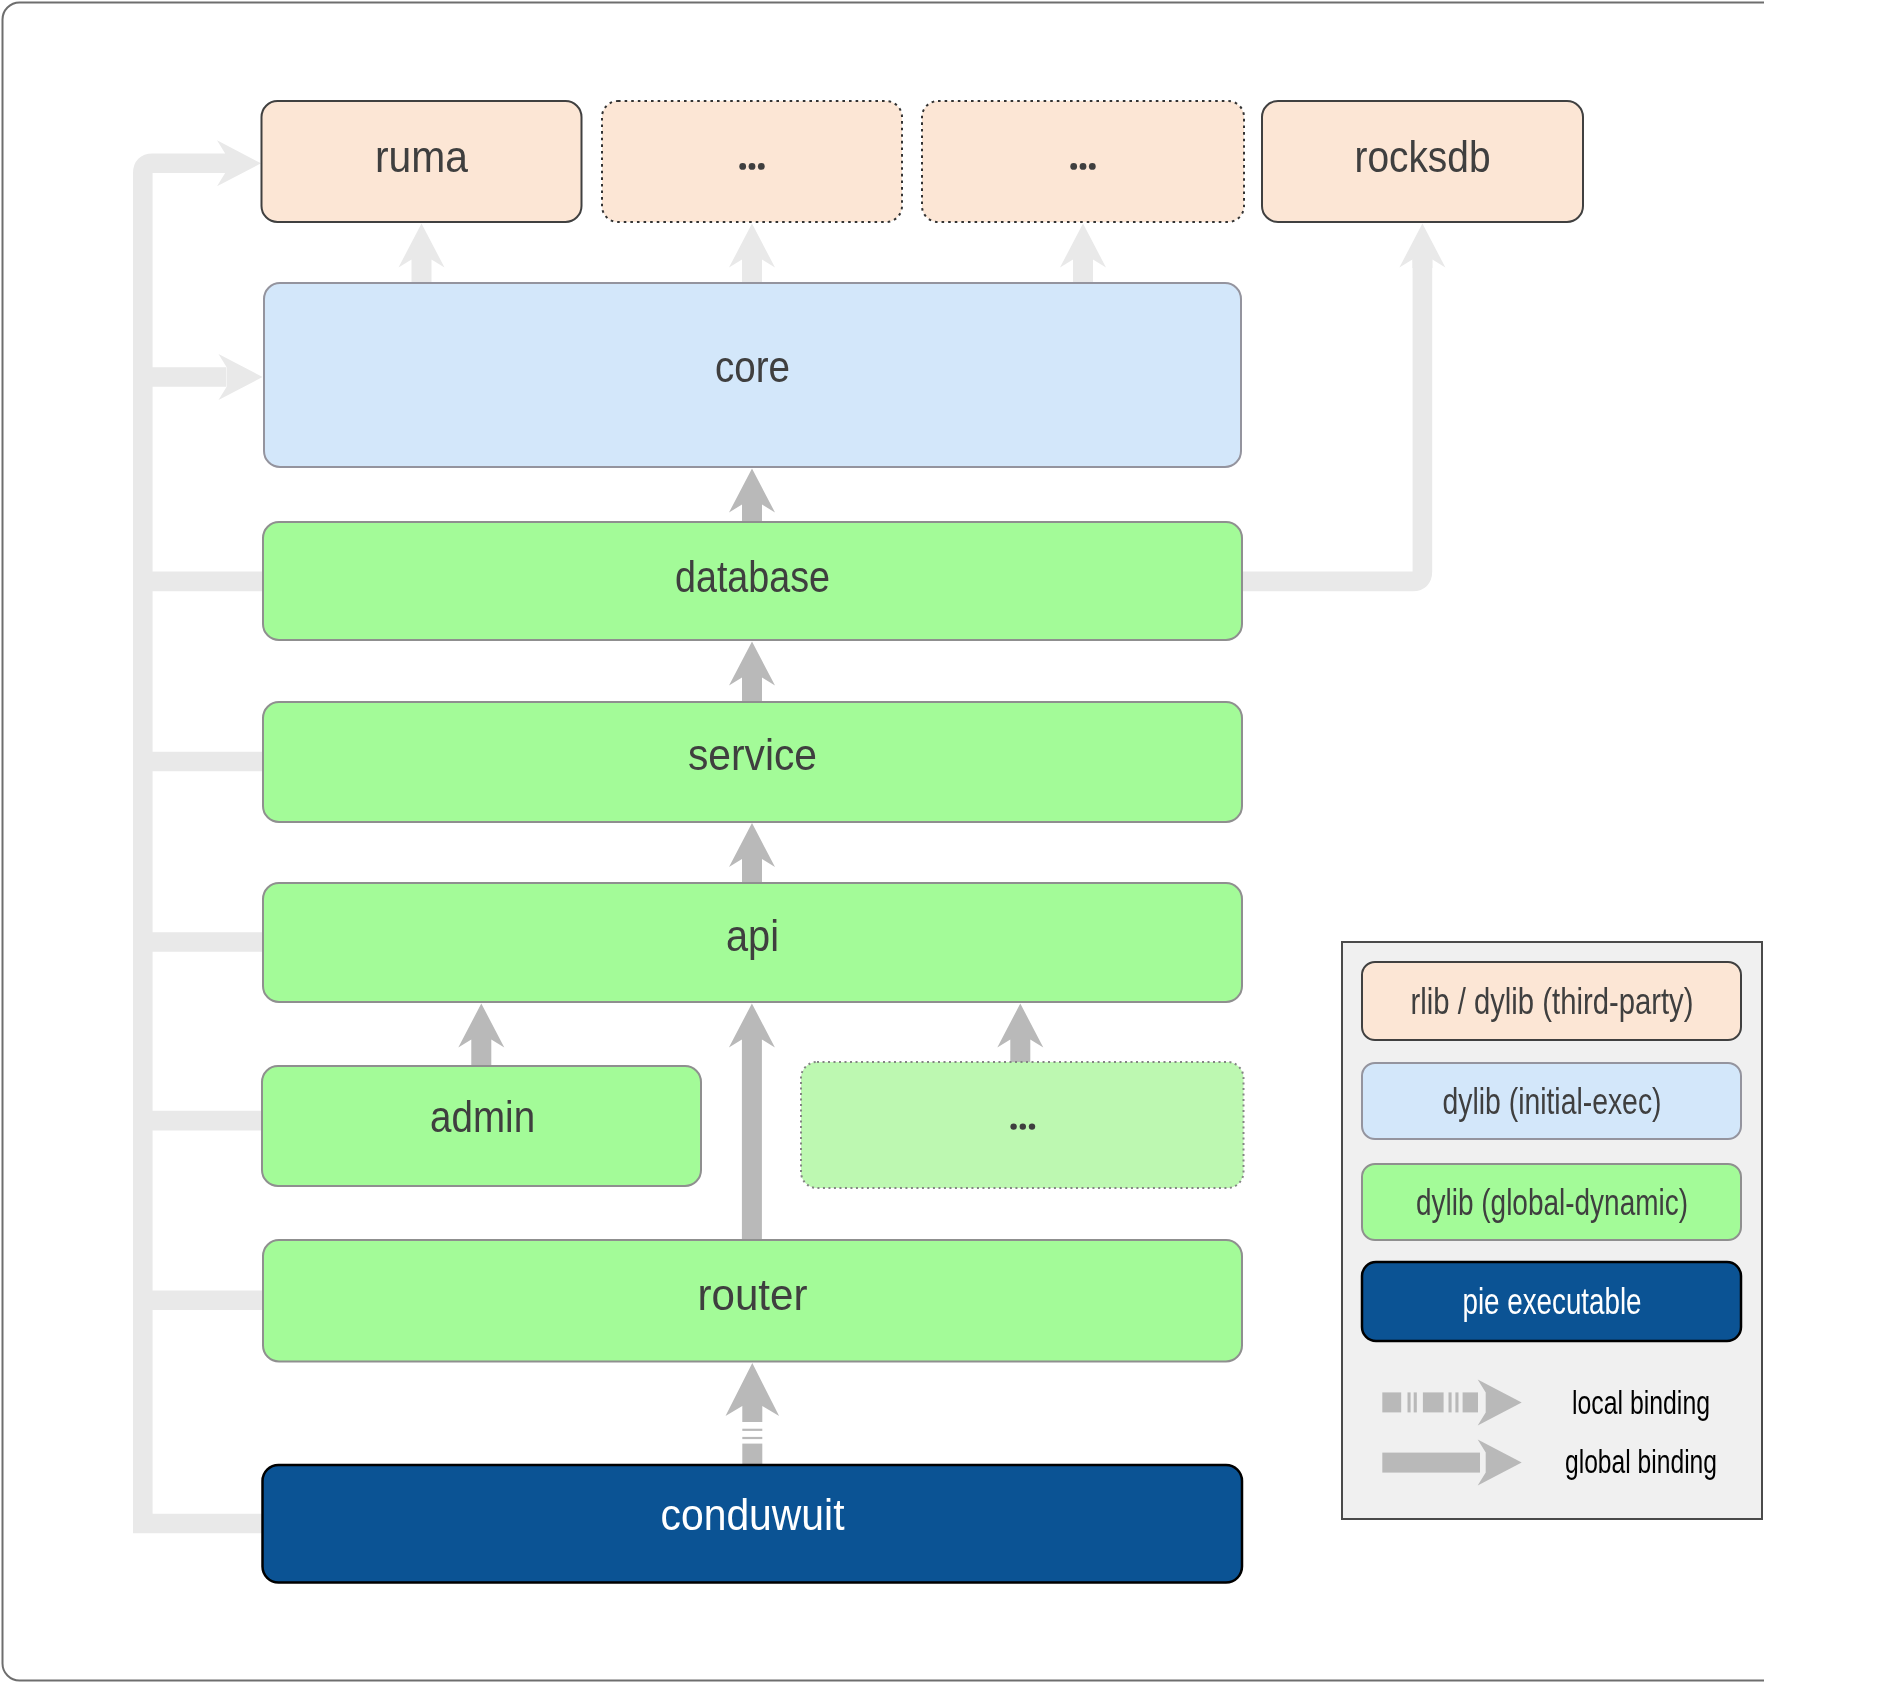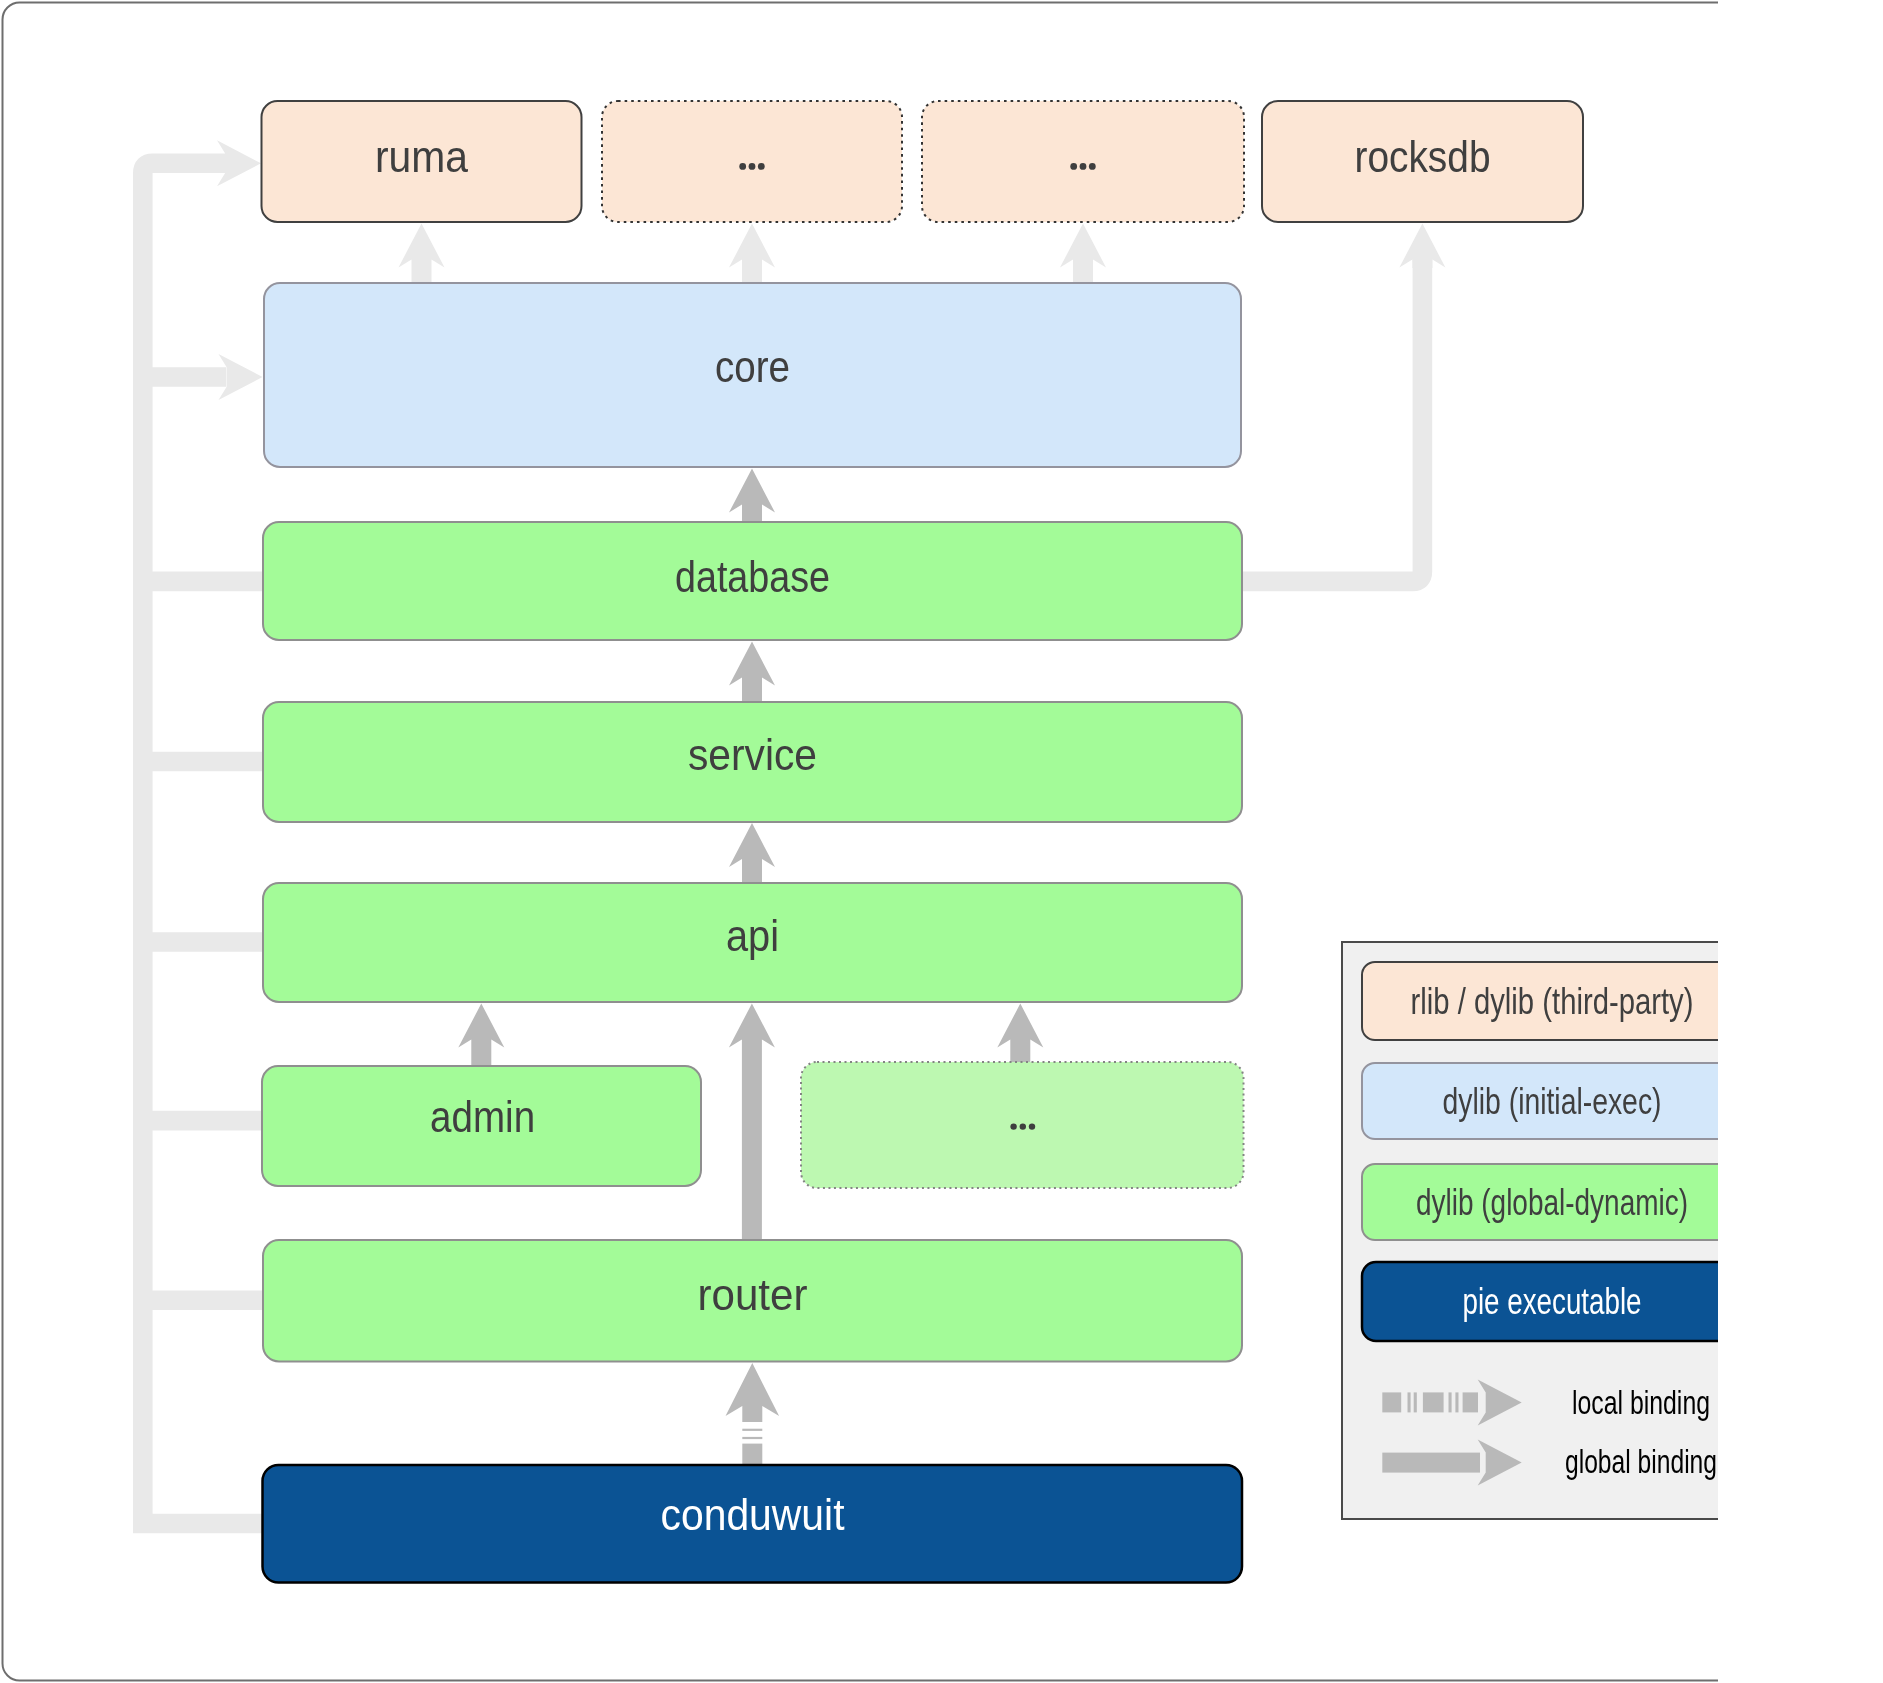--- a/index.html
+++ b/index.html
@@ -1,16 +1,16 @@
 <!DOCTYPE html>
 <html><head>
 <meta charset="utf-8">
 <style>
   html,body{margin:0;padding:0;background:#ffffff;}
-  #canvas{position:relative;width:1718px;height:1683px;background:#ffffff;overflow:hidden;}
+  #canvas{position:relative;width:1718px;height:1683px;background:#ffffff;overflow:hidden;padding-left:46px;}
   svg{position:absolute;left:0;top:0;}
   text{font-family:"Liberation Sans",sans-serif;}
 </style>
 </head>
 <body>
 <div id="canvas">
 <svg width="1883" height="1683" viewBox="0 0 1883 1683">
 
   <rect x="2.5" y="2.5" width="1878" height="1678" rx="17" fill="none" stroke="#6e6e6e" stroke-width="2"></rect>
 

